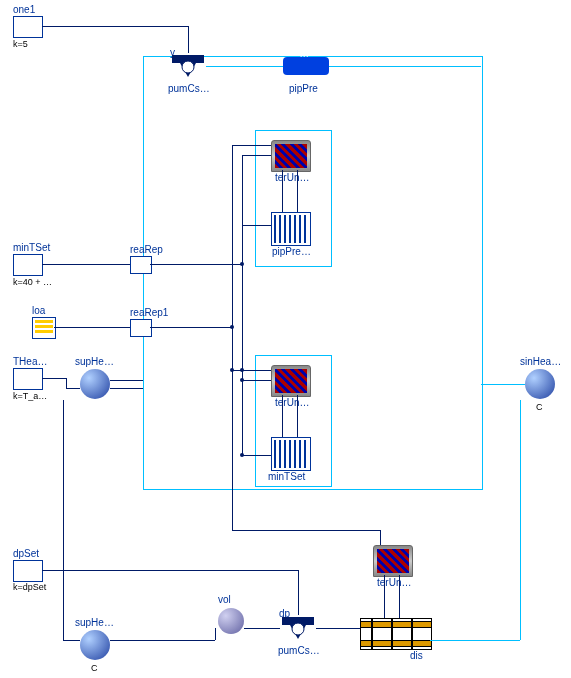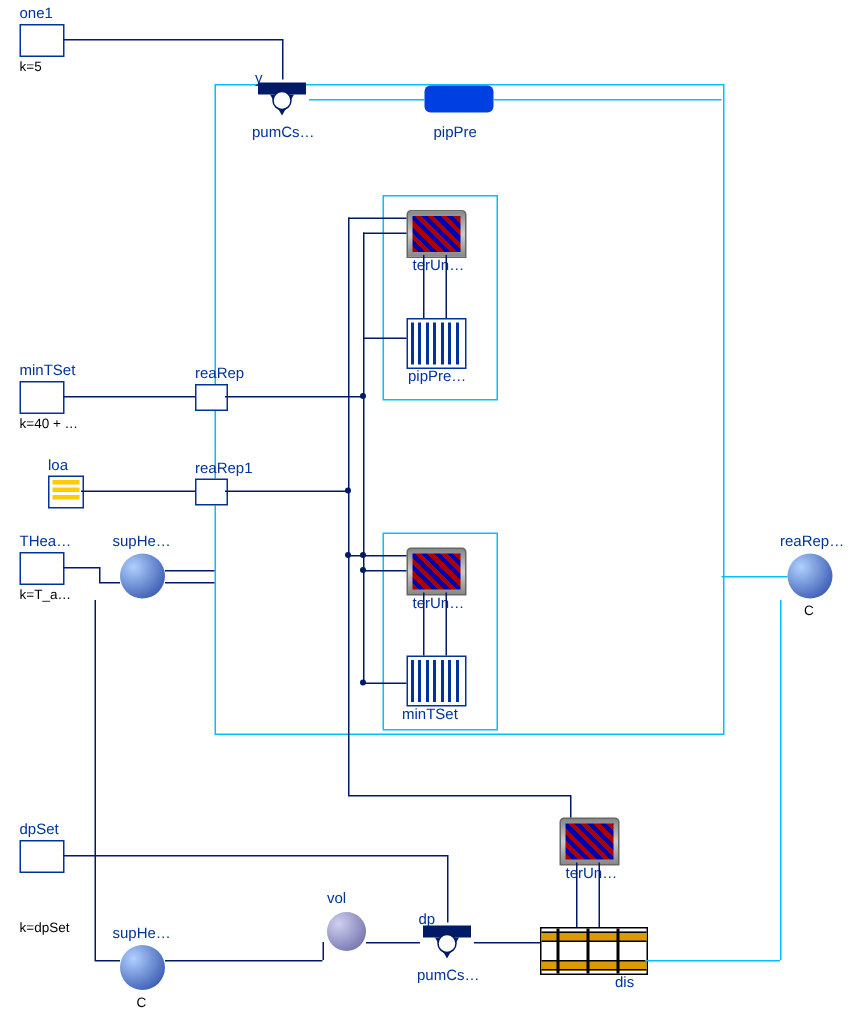--- a/index.html
+++ b/index.html
@@ -48,36 +48,36 @@
       <div class="row" style="top:7px"></div>
       <div class="row" style="top:12px"></div>
 </div>
 
 <div class="lbl" style="left:13px;top:356px">THea…</div>
 <div class="const-box" style="left:13px;top:368px;width:28px;height:20px"></div>
 <div class="sub" style="left:13px;top:391px">k=T_a…</div>
 
 <div class="lbl" style="left:13px;top:548px">dpSet</div>
 <div class="const-box" style="left:13px;top:560px;width:28px;height:20px"></div>
-<div class="sub" style="left:13px;top:613px">k=dpSet</div>
+<div class="sub" style="left:13px;top:582px">k=dpSet</div>
 
 <div class="lbl" style="left:130px;top:244px">reaRep</div>
 <div class="box" style="left:130px;top:256px;width:20px;height:16px"></div>
 
 <div class="lbl" style="left:130px;top:307px">reaRep1</div>
 <div class="box" style="left:130px;top:319px;width:20px;height:16px"></div>
 
 <div class="lbl" style="left:75px;top:356px">supHe…</div>
 <div class="sphere" style="left:80px;top:369px;width:30px;height:30px"></div>
 
 <div class="lbl" style="left:75px;top:617px">supHe…</div>
 <div class="sphere" style="left:80px;top:630px;width:30px;height:30px"></div>
 <div class="sub" style="left:91px;top:663px">C</div>
 
-<div class="lbl" style="left:520px;top:356px">reaRep…</div>
+<div class="lbl" style="left:520px;top:356px">sinHea…</div>
 <div class="sphere" style="left:525px;top:369px;width:30px;height:30px"></div>
 <div class="sub" style="left:536px;top:402px">C</div>
 
 <div class="lbl" style="left:218px;top:594px">vol</div>
 <div class="sphere-lg" style="left:218px;top:608px;width:26px;height:26px"></div>
 
 <div class="lbl" style="left:170px;top:47px">y</div>
 <div class="pump" style="left:170px;top:53px;width:36px;height:28px">
   <svg viewBox="0 0 36 28">
         <rect x="2" y="2" width="32" height="8" fill="#001a66"></rect>

